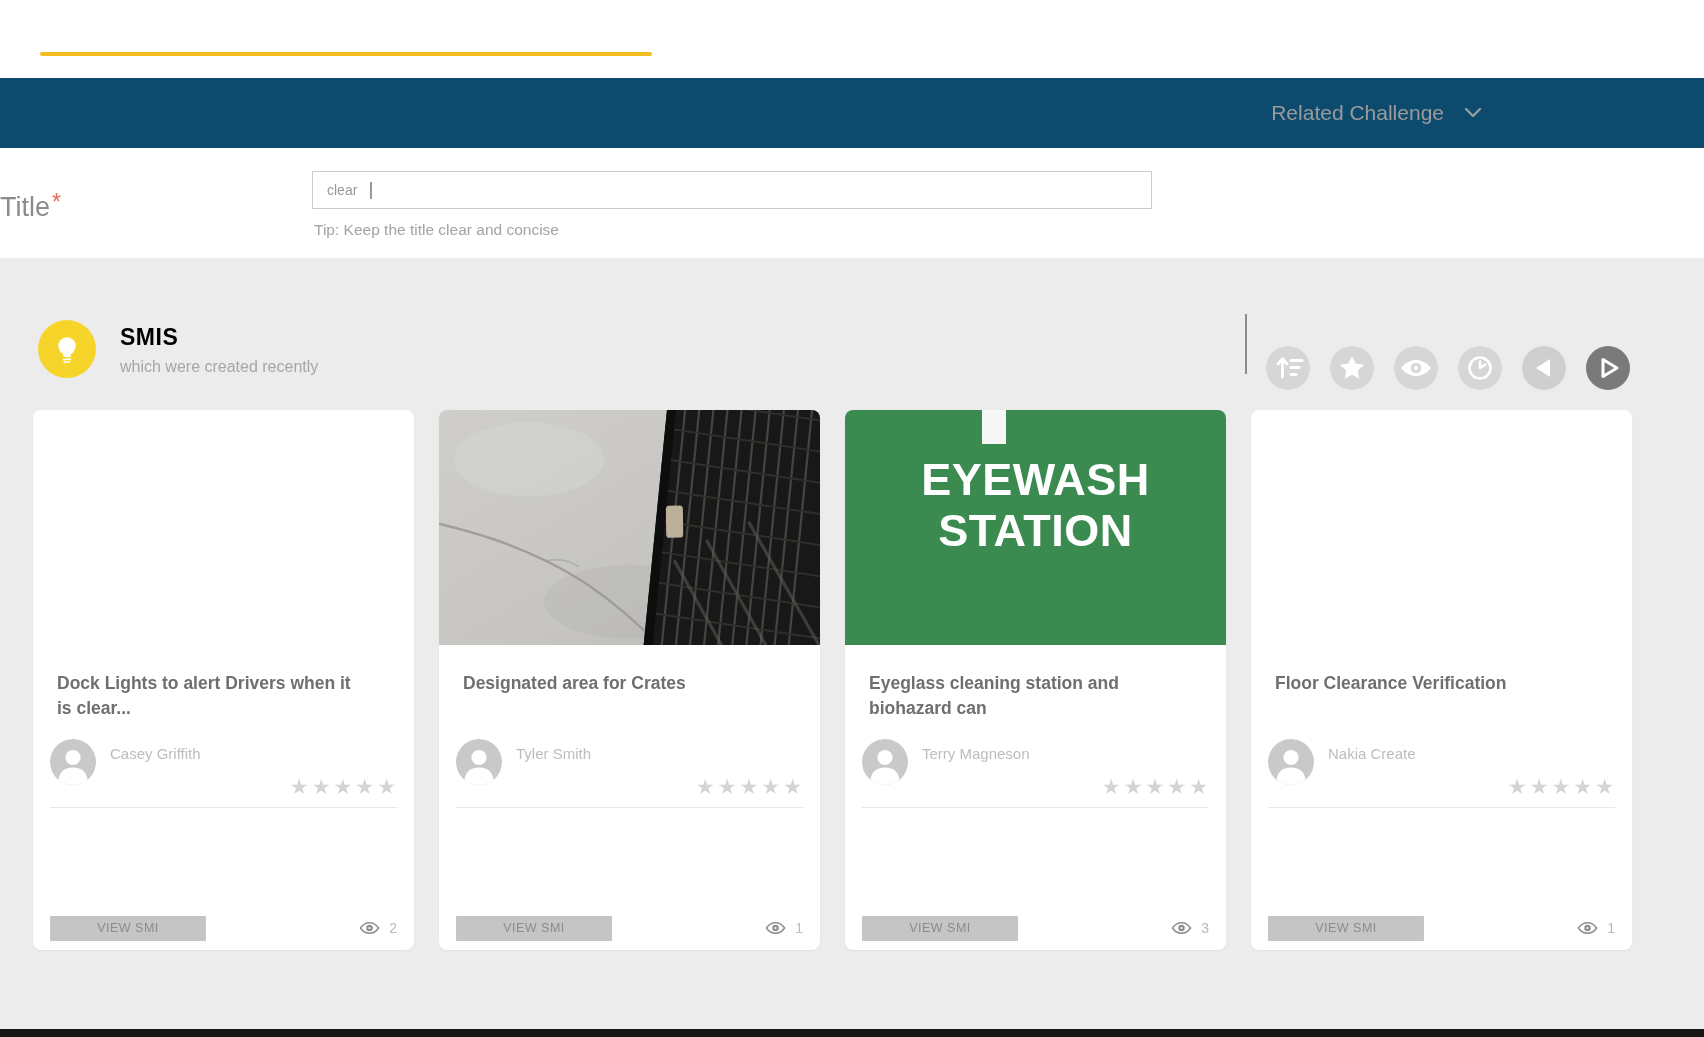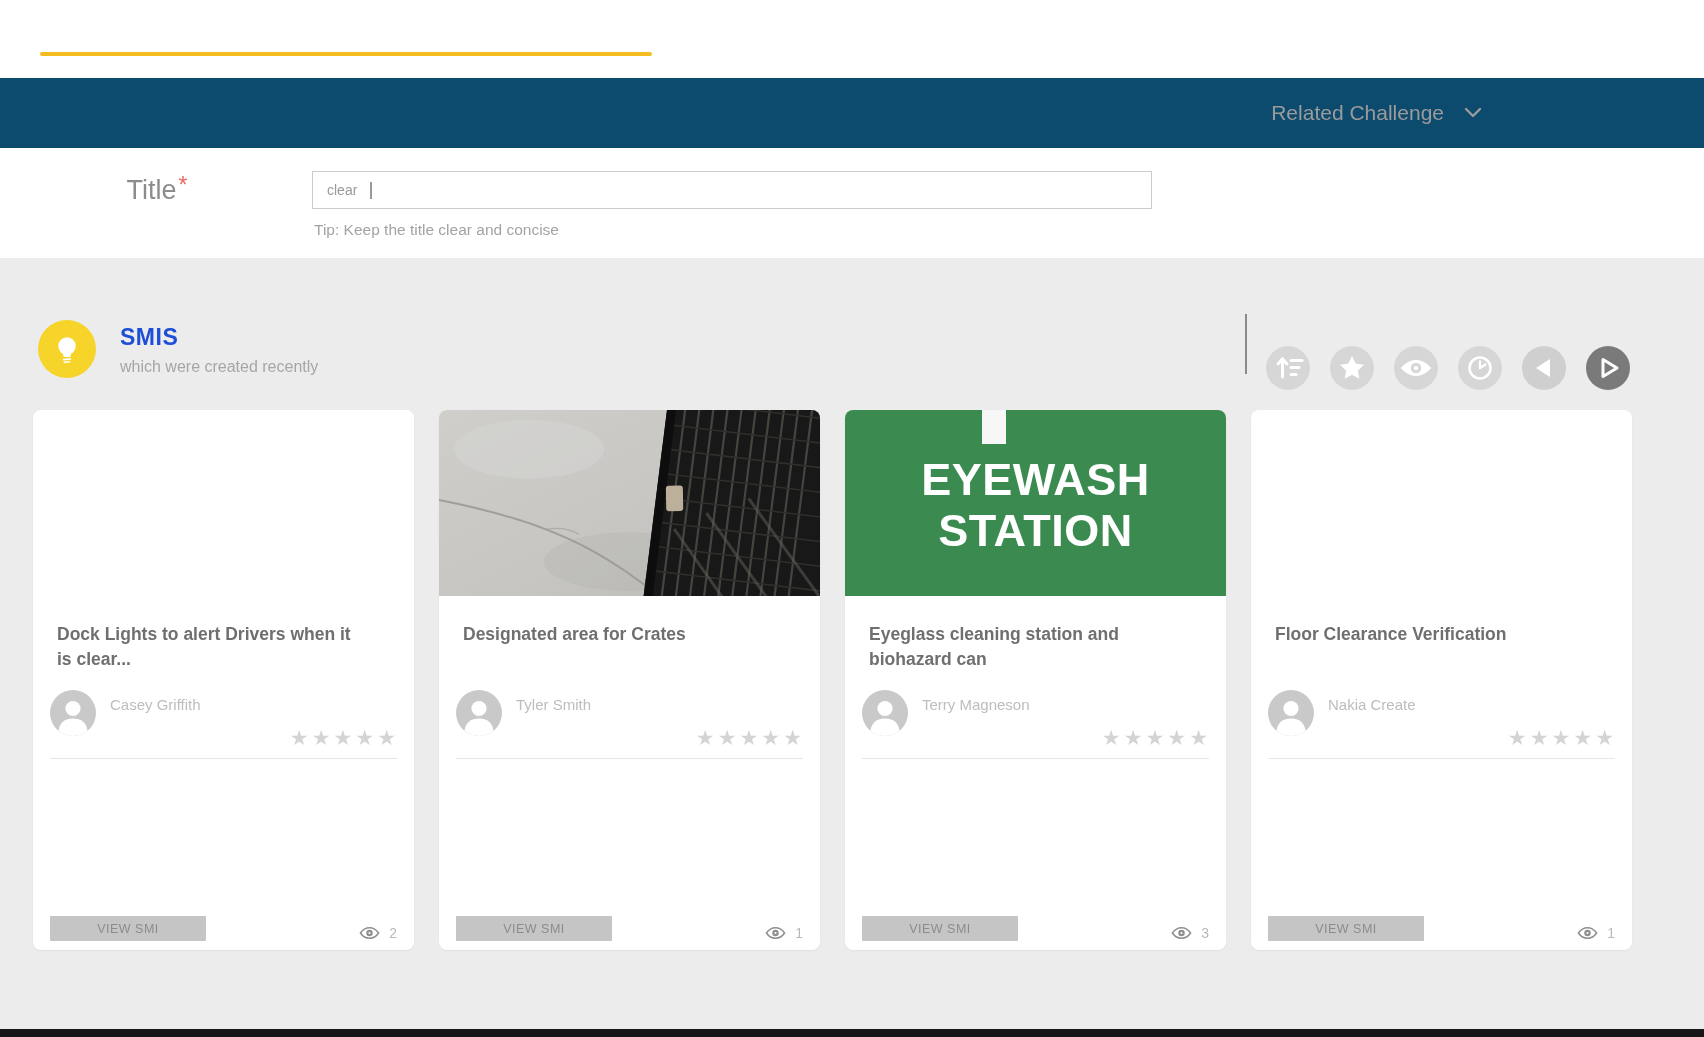--- a/index.html
+++ b/index.html
@@ -28,22 +28,22 @@
     background:#0c4a6e;
   }
   .related-dd {
     position:absolute; right:222px; top:0; height:70px;
     display:flex; align-items:center; gap:20px; cursor:pointer;
   }
   .related-dd .dd-label { font-size:21px; color:#9b9b9b; }
 
   
   .form-label {
-    position:absolute; left:0; top:175px; width:298px;
-    text-align:center; font-size:27px; color:#8c8c8c;margin-left:8px;
+    position:absolute; left:0; top:192px; width:298px;
+    text-align:left; font-size:27px; color:#8c8c8c;
   }
   .form-label .req { color:#E8685D; font-size:23px; position:relative; top:-6px; margin-left:2px; }
   .text-input {
     position:absolute; left:312px; top:171px; width:840px; height:38px;
     background:#fff; border:1px solid #cccccc;
     display:flex; align-items:center; padding:0 14px;
     font-size:14px; color:#999999; cursor:text;gap:12px;
   }
   .caret { display:inline-block; width:1.5px; height:17px; background:#9a9a9a; margin-left:1px; }
   .tip {
@@ -57,21 +57,21 @@
     background:#ececec;
   }
   .bulb-badge {
     position:absolute; left:38px; top:62px; width:58px; height:58px;
     border-radius:50%; background:#F6D42A;
     display:flex; align-items:center; justify-content:center;
   }
   .bulb-badge svg { width:44px; height:44px; }
   .smis-heading {
     position:absolute; left:120px; top:66px;
-    font-size:23px; font-weight:700; color:#1d4ed8; letter-spacing:.5px;
+    font-size:23px; font-weight:700; color:#000000; letter-spacing:.5px;
   }
   .smis-sub {
     position:absolute; left:120px; top:100px;
     font-size:16px; color:#a6a6a6;
   }
   .tools-divider {
     position:absolute; left:1245px; top:56px; width:2px; height:60px;
     background:#8a8a8a;
   }
   .toolbar {
@@ -90,21 +90,21 @@
   
   .cards {
     position:absolute; left:33px; top:152px;
     display:flex; gap:25px;
   }
   .card {
     width:381px; height:540px; background:#ffffff; border-radius:8px;
     position:relative; box-shadow:0 1px 2px rgba(0,0,0,.05);
   }
   .card-media {
-    height:186px; border-radius:8px 8px 0 0; overflow:hidden; position:relative;
+    height:235px; border-radius:8px 8px 0 0; overflow:hidden; position:relative;
   }
   .card-media svg.scene { width:100%; height:100%; display:block; }
   .sign {
     position:absolute; inset:0; background:#3B8B51; text-align:center; color:#fff;
   }
   .sign-notch {
     position:absolute; top:0; left:36%; width:24px; height:34px; background:#f7f7f7;
   }
   .sign-text { padding-top:44px; font-weight:700; font-size:45px; line-height:51px; letter-spacing:.5px; }
   .card-title {
@@ -116,21 +116,21 @@
   .avatar { position:absolute; left:0; top:0; width:46px; height:46px; display:block; }
   .avatar svg { width:46px; height:46px; display:block; }
   .author-name { position:absolute; left:60px; top:6px; font-size:15px; color:#bdbdbd; }
   .stars {
     position:absolute; right:-2px; bottom:-10px;
     font-size:21px; color:#d4d4d4; letter-spacing:3px; cursor:pointer; user-select:none;
   }
   .card-divider { margin:18px 17px 0; border-top:1px solid #e7e7e7; height:0; }
   .card-footer {
     position:absolute; left:17px; right:17px; bottom:9px; height:26px;
-    display:flex; justify-content:space-between; align-items:flex-end;
+    display:flex; justify-content:space-between; align-items:center;
   }
   .view-btn {
     width:156px; height:25px; border:none; background:#c5c5c5; color:#8c8c8c;
     font-family:"Liberation Sans", sans-serif;
     font-size:12.5px; letter-spacing:.5px; cursor:pointer; border-radius:1px;
   }
   .views { display:flex; align-items:center; gap:9px; font-size:14px; color:#b9b9b9; }
   .views svg { width:21px; height:14px; display:block; }
 
   .bottom-bar {

